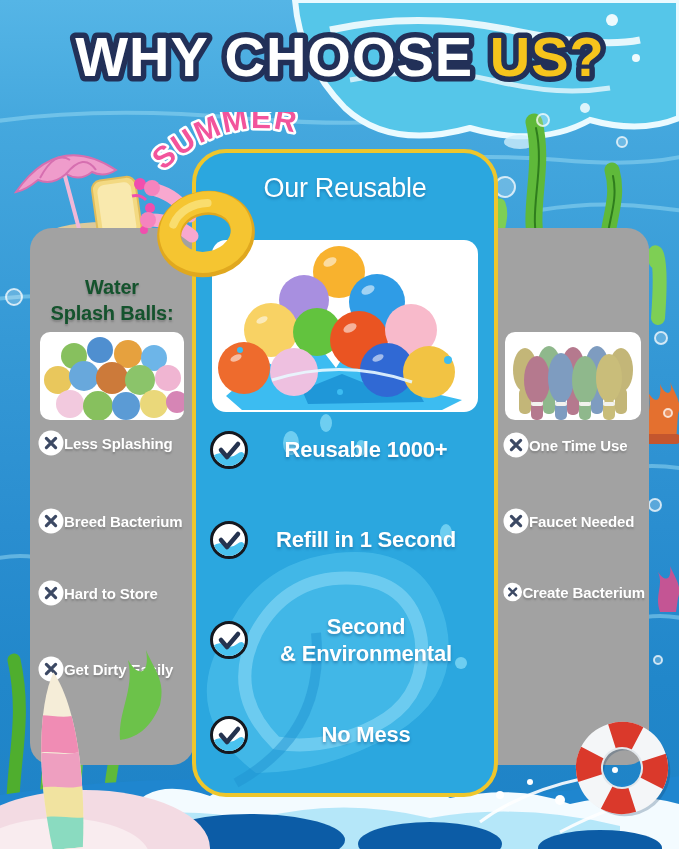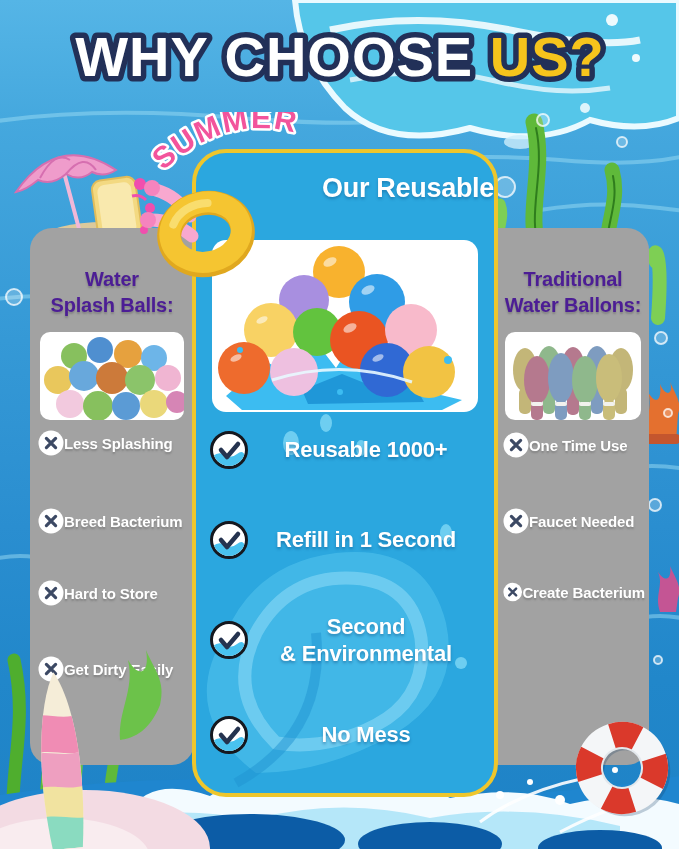--- a/index.html
+++ b/index.html
@@ -14,21 +14,21 @@
   
   .title-svg{left:0;top:6px;z-index:7;}
 
   
   .side-panel{
     background:#a2a2a2;border-radius:22px;z-index:2;box-sizing:border-box;
   }
   .left-panel{left:30px;top:228px;width:164px;height:537px;}
   .right-panel{left:497px;top:228px;width:152px;height:537px;border-radius:0 22px 22px 0;}
   .side-heading{
-    position:absolute;top:38px;left:0;right:0;text-align:center;color:#4c1d95;
+    position:absolute;top:46px;left:0;right:0;text-align:center;color:#14532d;
     font-weight:bold;font-size:20px;line-height:1.3;letter-spacing:-.2px;
     text-shadow:0 2px 2px rgba(70,70,70,.35);
   }
   .img-card{
     position:absolute;top:104px;background:#fff;border-radius:10px;overflow:hidden;
   }
   .left-panel .img-card{left:10px;width:144px;height:88px;}
   .right-panel .img-card{left:8px;width:136px;height:88px;}
   .side-row{
     position:absolute;left:8px;right:4px;height:30px;display:flex;align-items:center;
@@ -38,22 +38,22 @@
     text-shadow:0 2px 2px rgba(70,70,70,.35);white-space:nowrap;
   }
 
   
   .center-panel{
     left:192px;top:149px;width:306px;height:648px;box-sizing:border-box;
     background:#2ba7df;border:4px solid #eec62c;border-radius:34px;
     overflow:hidden;z-index:5;
   }
   .center-heading{
-    position:absolute;top:19px;left:0;right:0;text-align:right;color:#fff;
-    font-weight:bold;font-size:27px;line-height:1.22;letter-spacing:-.3px;
+    position:absolute;top:19px;left:0;right:0;text-align:center;color:#fff;
+    font-weight:normal;font-size:27px;line-height:1.22;letter-spacing:-.3px;
     text-shadow:0 2px 3px rgba(10,60,110,.35);z-index:3;
   }
   .balloon-card{
     position:absolute;top:87px;left:16px;width:266px;height:172px;background:#fff;
     border-radius:14px;overflow:hidden;z-index:3;
   }
   .center-row{
     position:absolute;left:14px;right:10px;height:44px;display:flex;align-items:center;z-index:3;
   }
   .center-row .txt{
@@ -193,24 +193,20 @@
     <div class="side-row" style="top:426px">
       <svg width="26" height="26" viewBox="-13 -13 26 26">
           <circle r="12.5" fill="#fff"></circle>
           <path d="M -4.6 -4.6 L 4.6 4.6 M 4.6 -4.6 L -4.6 4.6" stroke="#3c4964" stroke-width="3.2" stroke-linecap="round"></path>
         </svg>
       <span class="lbl">Get Dirty Easily</span>
     </div>
   </div>
 
   <div class="abs side-panel right-panel">
-    <div class="side-heading">
-      <div>Traditional</div>
-      <div>Water Ballons:</div>
-    </div>
     <div class="img-card">
       <svg width="136" height="88" viewBox="0 0 136 88">
         <g>
           <ellipse cx="20" cy="38" rx="12" ry="22" fill="#c3b678"></ellipse>
             <ellipse cx="44" cy="36" rx="12" ry="22" fill="#8fb88c"></ellipse>
           <ellipse cx="68" cy="38" rx="12" ry="23" fill="#b5798e"></ellipse>
             <ellipse cx="92" cy="36" rx="12" ry="22" fill="#7e9cc0"></ellipse>
           <ellipse cx="116" cy="38" rx="12" ry="22" fill="#c3b678"></ellipse>
           <rect x="14" y="56" width="12" height="26" rx="5" fill="#c3b678"></rect>
             <rect x="38" y="54" width="12" height="28" rx="5" fill="#8fb88c"></rect>

